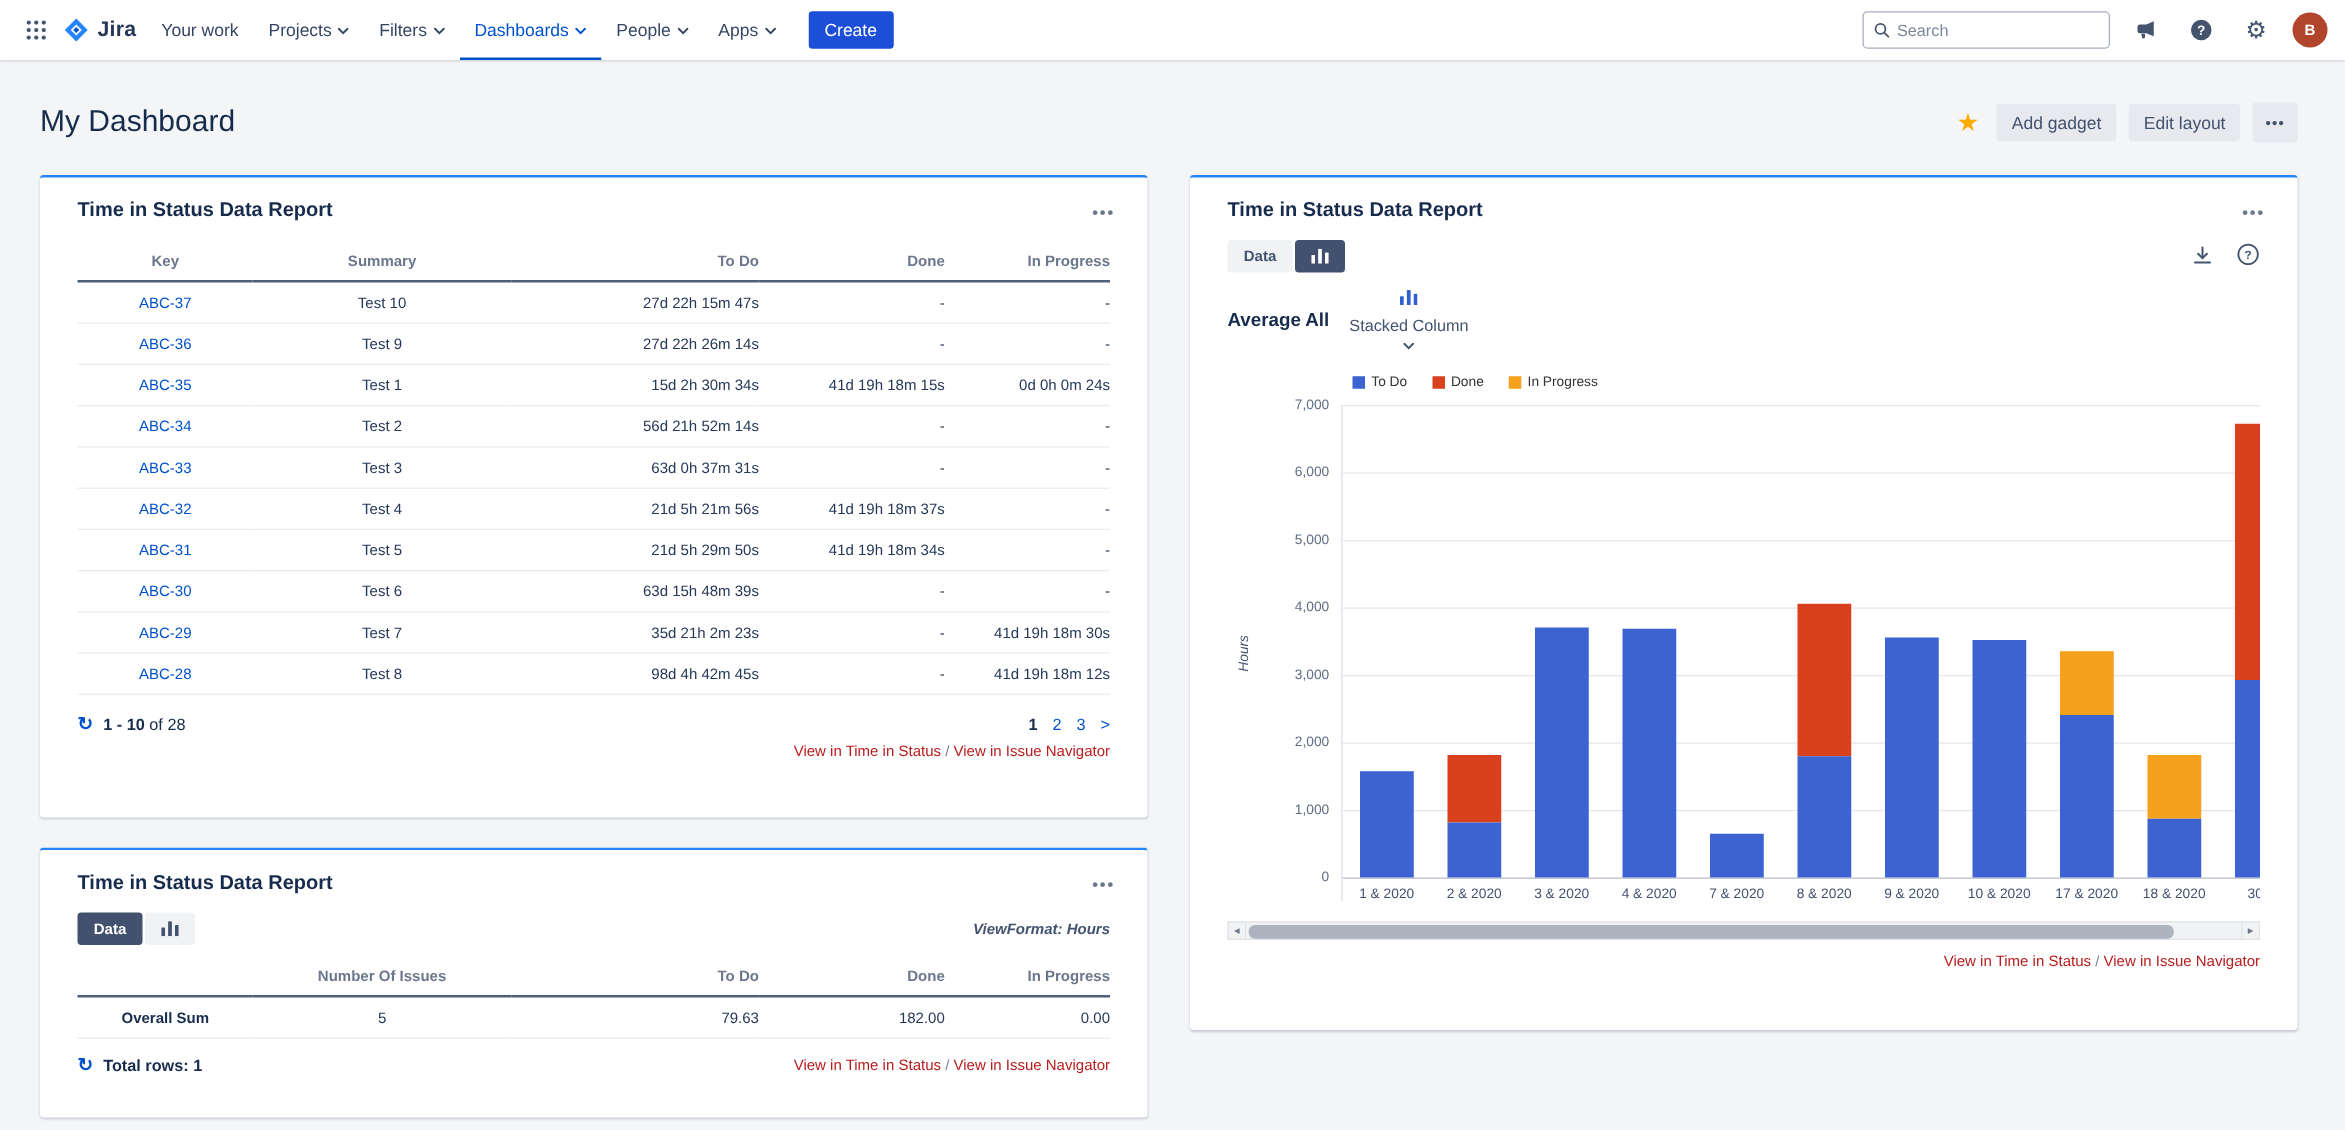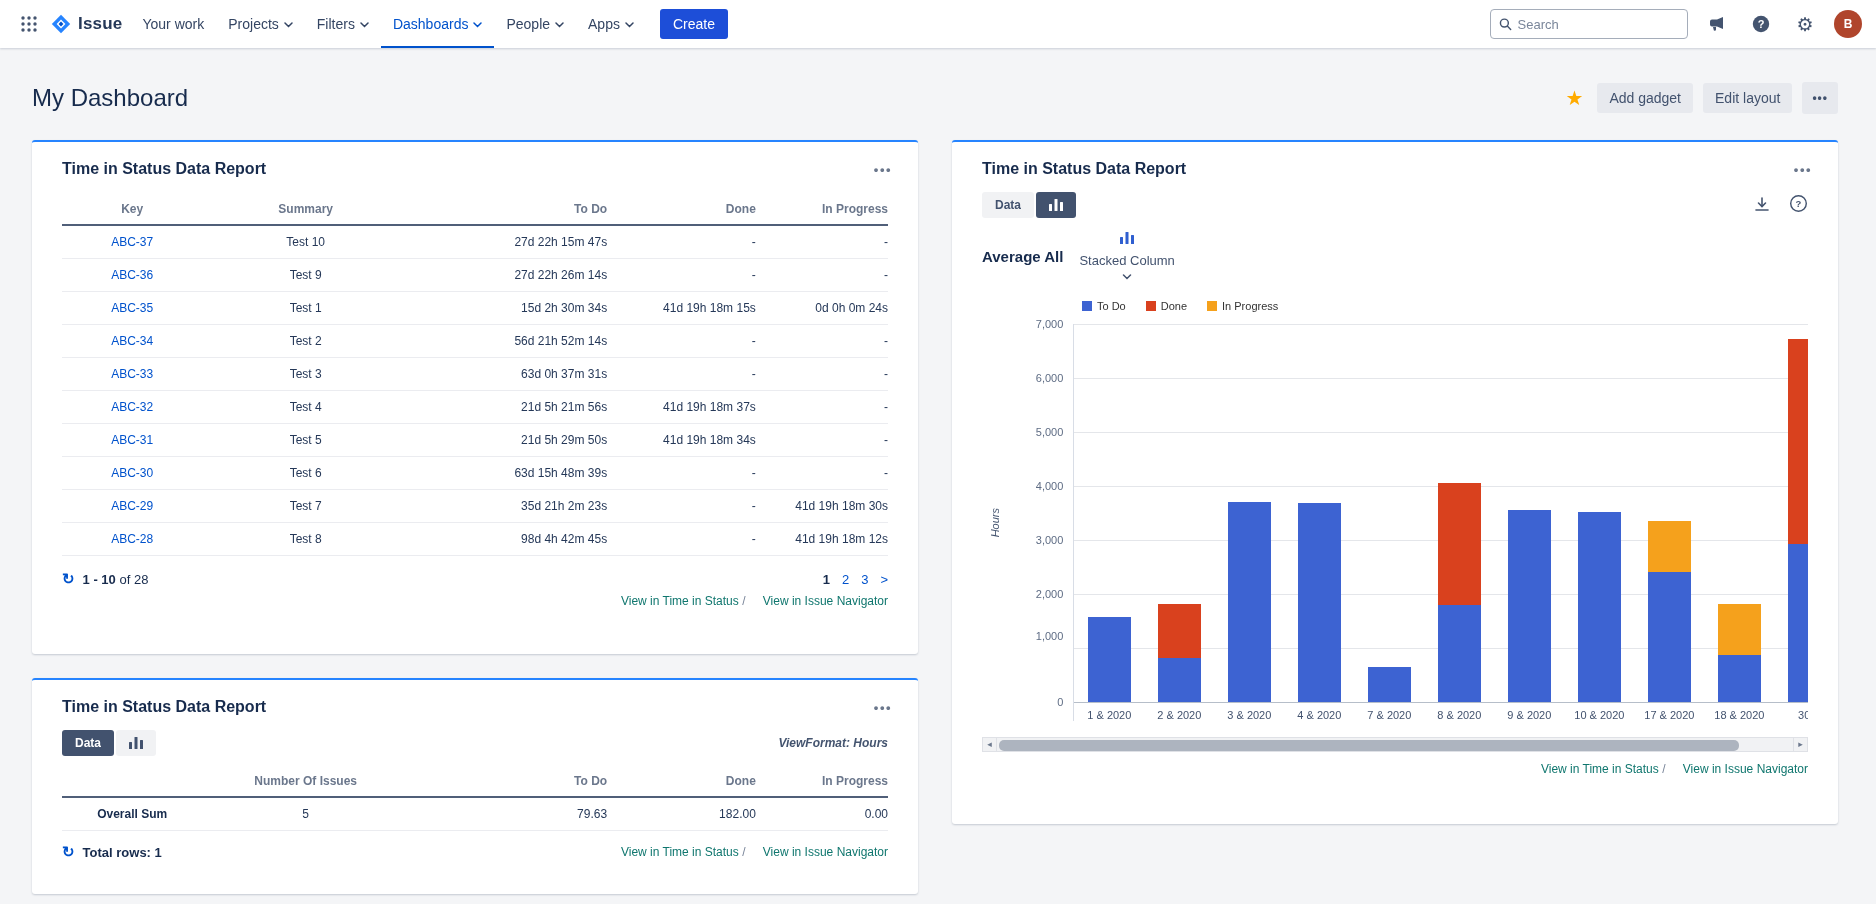--- a/index.html
+++ b/index.html
@@ -64,21 +64,21 @@
   .row-label { font-weight:700; color:#172b4d; }
 
   
   .pager { display:flex; align-items:center; margin:14px 30px 0; font-size:13px; }
   .refresh { color:#0052cc; font-size:15px; font-weight:700; margin-right:8px; }
   .range b { font-weight:700; }
   .pages { margin-left:auto; display:flex; gap:12px; }
   .page { color:#0052cc; font-size:13px; }
   .page.current { color:#172b4d; font-weight:700; }
   .card-footer-links { margin:6px 30px 0; text-align:right; font-size:12px; color:#7a869a; }
-  .card-footer-links a { color:#0f766e;margin-left:14px; }
+  .card-footer-links a { color:#b91c1c; }
   .g2 .bottom-row { display:flex; align-items:center; margin:12px 30px 0; }
   .total-rows { font-size:13px; font-weight:700; color:#172b4d; }
   .g2 .card-footer-links { margin:0 0 0 auto; }
 
   
   .toolbar { display:flex; align-items:center; margin:8px 30px 0; }
   .segmented { display:inline-flex; gap:2px; }
   .seg { background:#f1f2f4; color:#42526e; font-size:12px; font-weight:700; padding:6px 13px;
          border-radius:3px; display:flex; align-items:center; }
   .seg.selected { background:#42526e; color:#fff; }
@@ -136,21 +136,21 @@
         <circle cx="9" cy="15" r="1.7"></circle>
         <circle cx="15" cy="15" r="1.7"></circle>
     </svg>
   </button>
   <a class="brand">
     <svg width="22" height="22" viewBox="0 0 24 24">
       <path d="M12 2 L22 12 L12 22 L2 12 Z" fill="#2684ff"></path>
       <path d="M12 7.2 L16.8 12 L12 16.8 L7.2 12 Z" fill="#ffffff"></path>
       <path d="M12 9.4 L14.6 12 L12 14.6 L9.4 12 Z" fill="#0052cc"></path>
     </svg>
-    <span class="brand-text">Issue</span>
+    <span class="brand-text">Jira</span>
   </a>
   <nav class="nav-items">
     <a class="nav-item">
         <span>Your work</span>
       </a>
     <a class="nav-item">
         <span>Projects</span>
       <svg class="caret" width="9" height="6" viewBox="0 0 9 6">
           <path d="M1 1l3.5 3.5L8 1" stroke="currentColor" stroke-width="1.5" fill="none" stroke-linecap="round"></path>
         </svg>
@@ -433,21 +433,21 @@
               <span class="legend-swatch" style="background: rgb(245, 161, 28);"></span>
               <span class="legend-label">In Progress</span>
             </div>
           </div>
         <div class="chart-body">
           <div class="ylab">
               <span>Hours</span>
             </div>
           <div class="yaxis">
               <div class="ytick" style="top: 378px;">0</div>
-              <div class="ytick" style="top: 312px; margin-left: 17px;">1,000</div>
+              <div class="ytick" style="top: 324px; margin-left: 17px;">1,000</div>
               <div class="ytick" style="top: 270px;">2,000</div>
               <div class="ytick" style="top: 216px;">3,000</div>
               <div class="ytick" style="top: 162px;">4,000</div>
               <div class="ytick" style="top: 108px;">5,000</div>
               <div class="ytick" style="top: 54px;">6,000</div>
               <div class="ytick" style="top: 0px;">7,000</div>
             </div>
           <div class="plot-clip">
             <div class="plot">
               <div class="gridlines">

